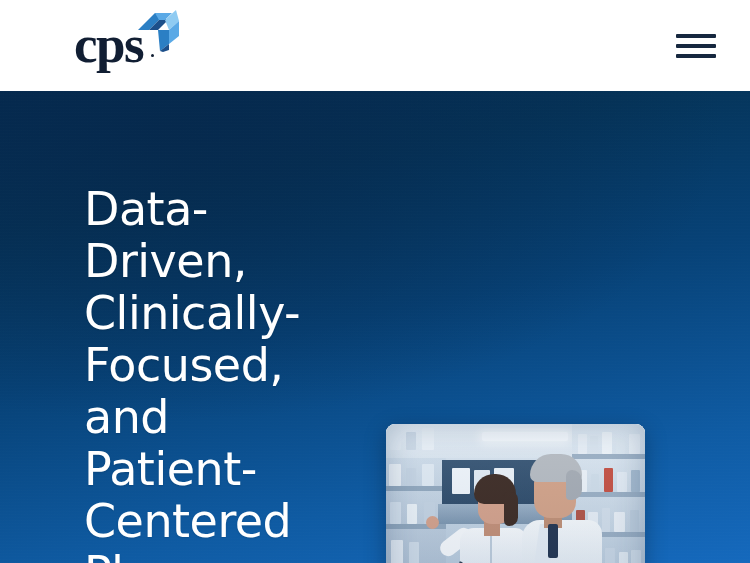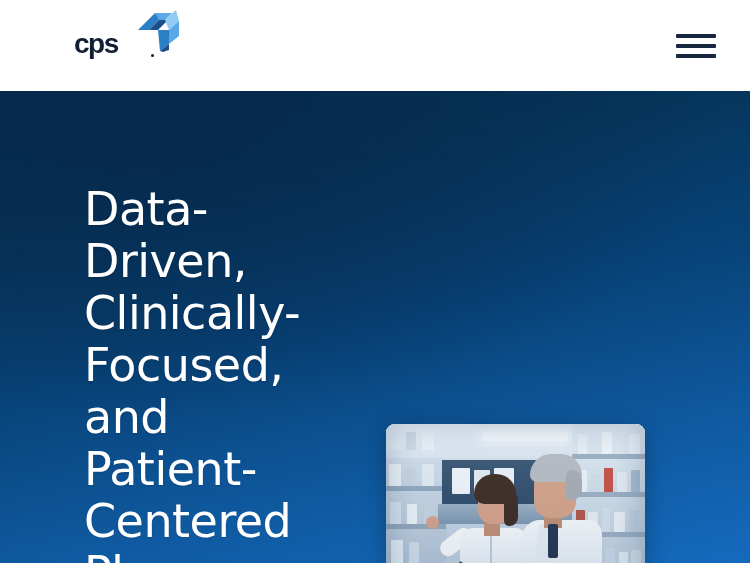--- a/index.html
+++ b/index.html
@@ -18,24 +18,24 @@
     background:#ffffff;
     z-index:10;
   }
   .logo {
     position:absolute; left:74px; top:10px;
     width:110px; height:52px;
     display:block;
   }
   .logo-wordmark {
     position:absolute; left:0; top:14px;
-    font-size:28px; line-height:40px; font-weight:700;
+    font-size:53px; line-height:40px; font-weight:700;
     letter-spacing:-1.5px;
     color:#111e33;
-    font-family:Liberation Sans, sans-serif;
+    font-family:Liberation Serif, serif;
   }
   .logo-dot {
     position:absolute; left:77px; top:44px;
     width:3px; height:3px; border-radius:50%;
     background:#111e33;
   }
   .logo-mark {
     position:absolute; left:62px; top:0;
     width:44px; height:42px;
   }

